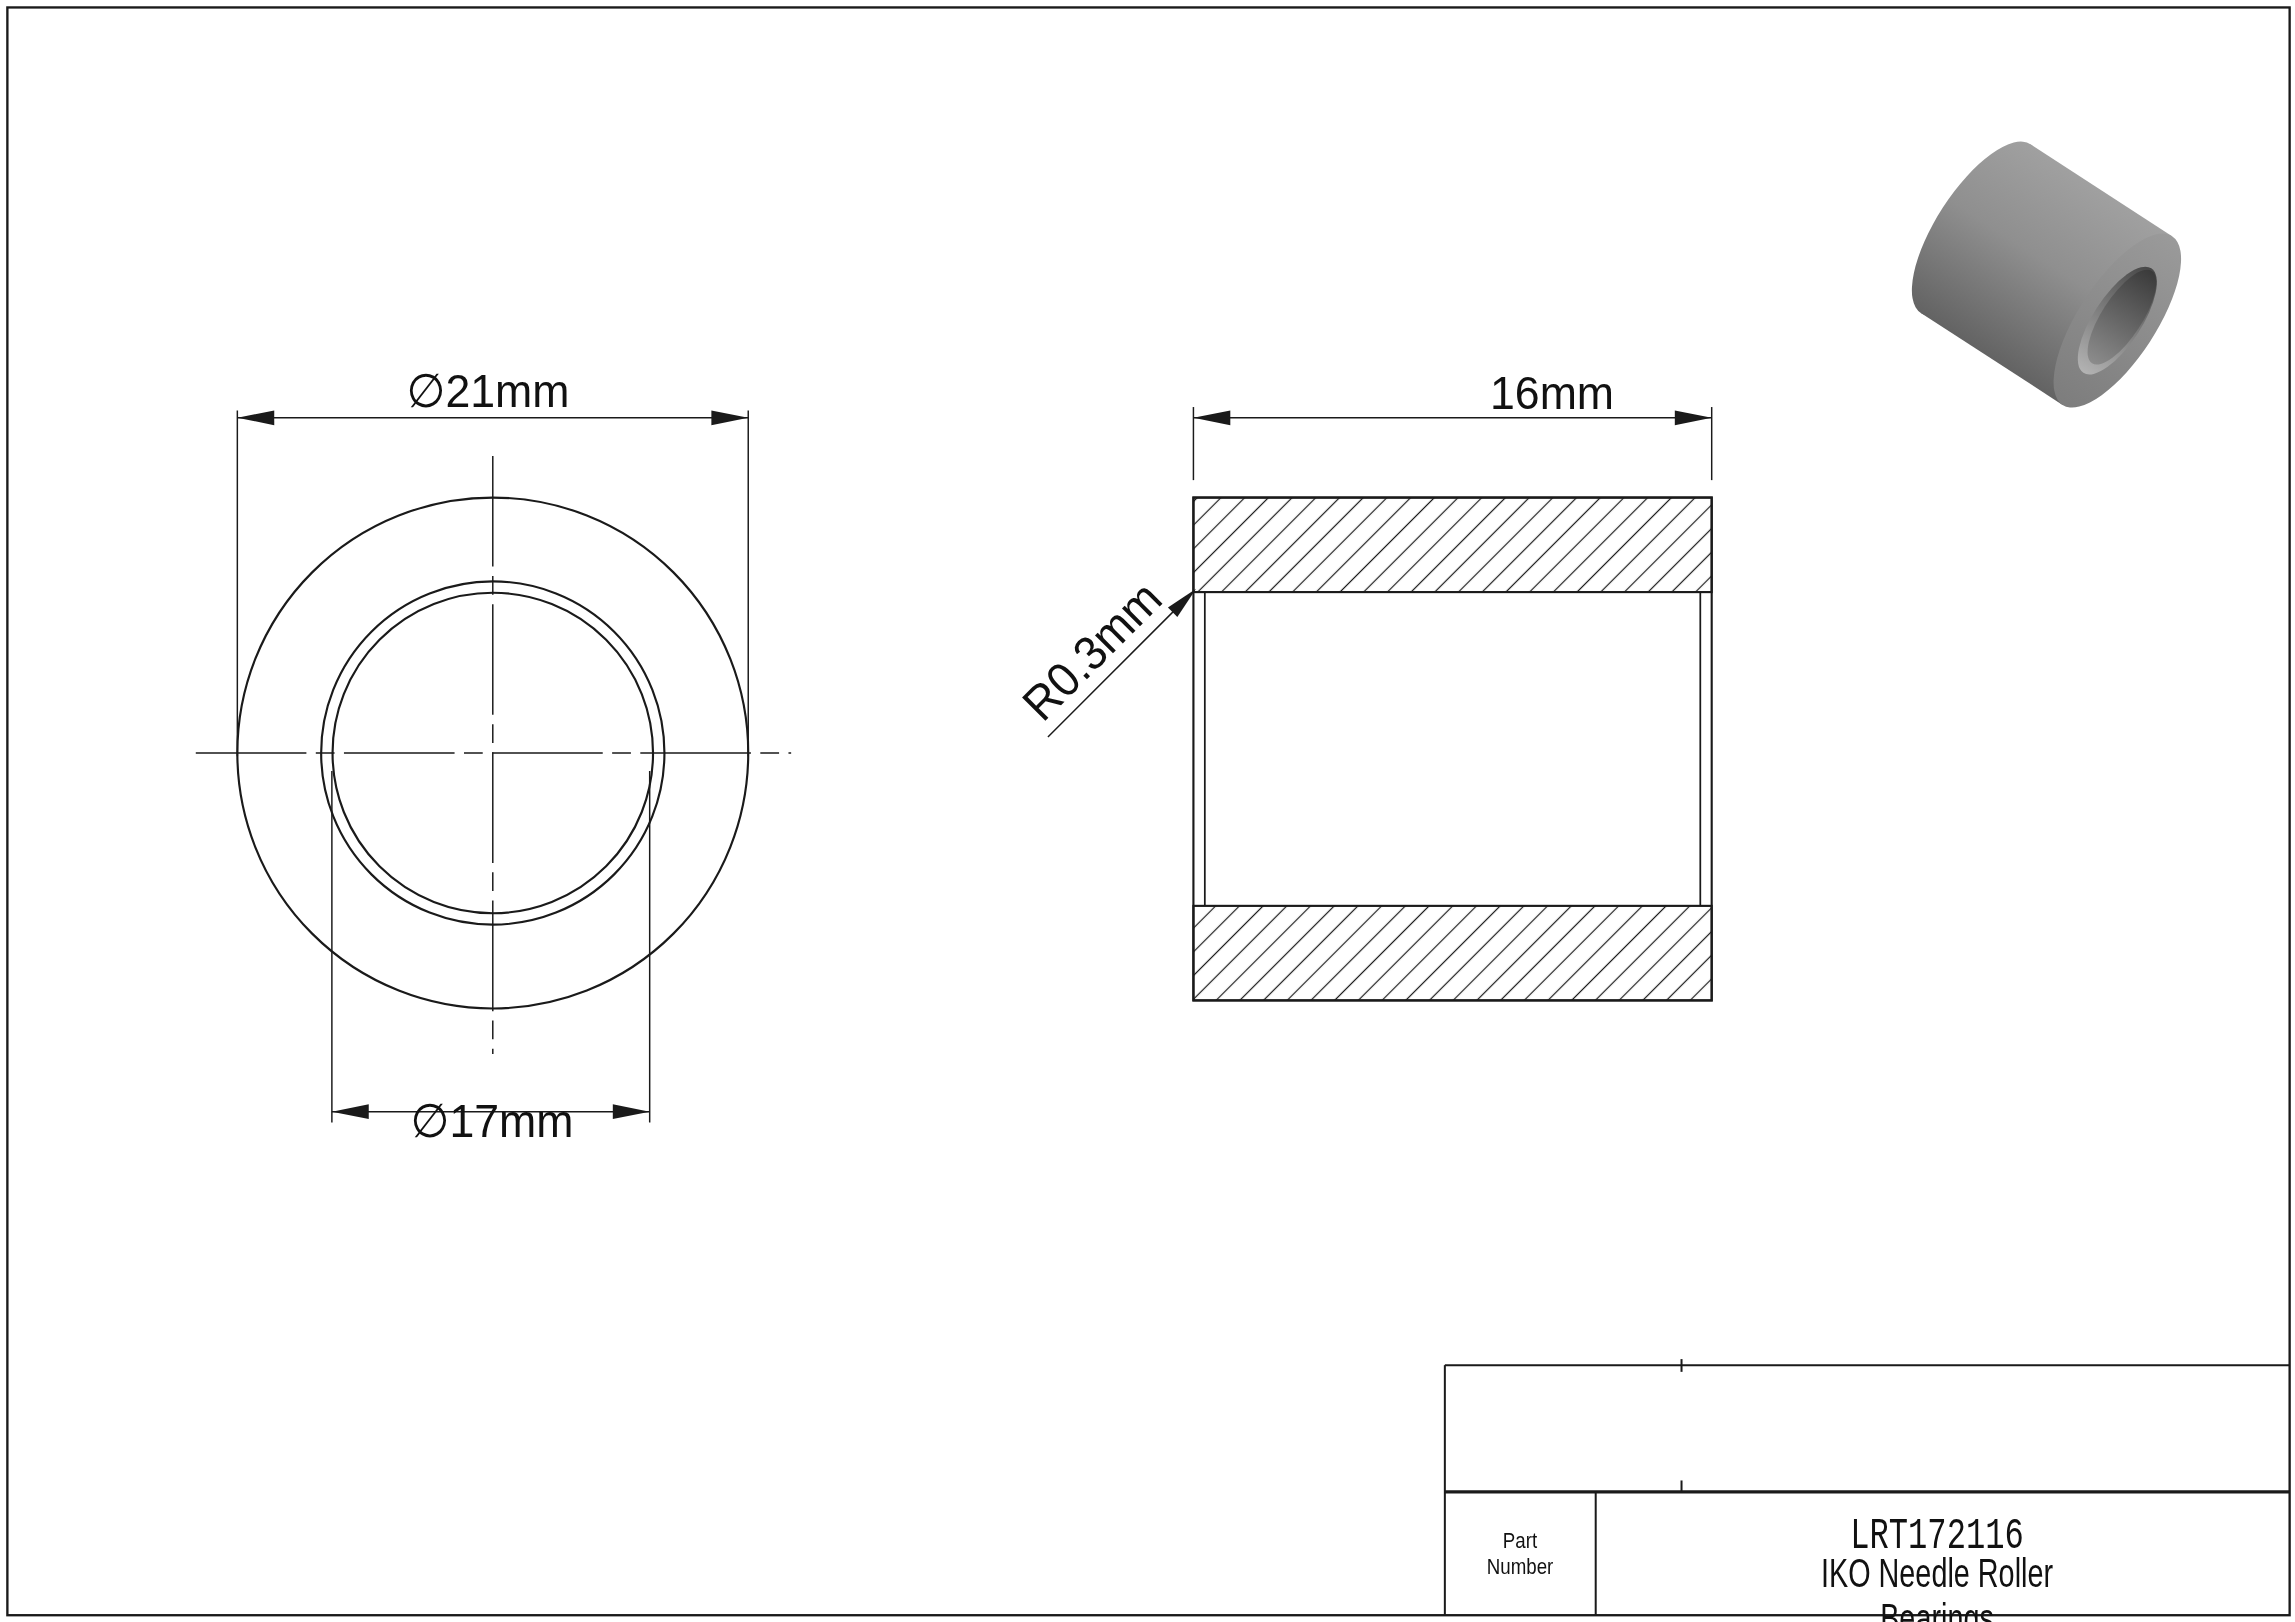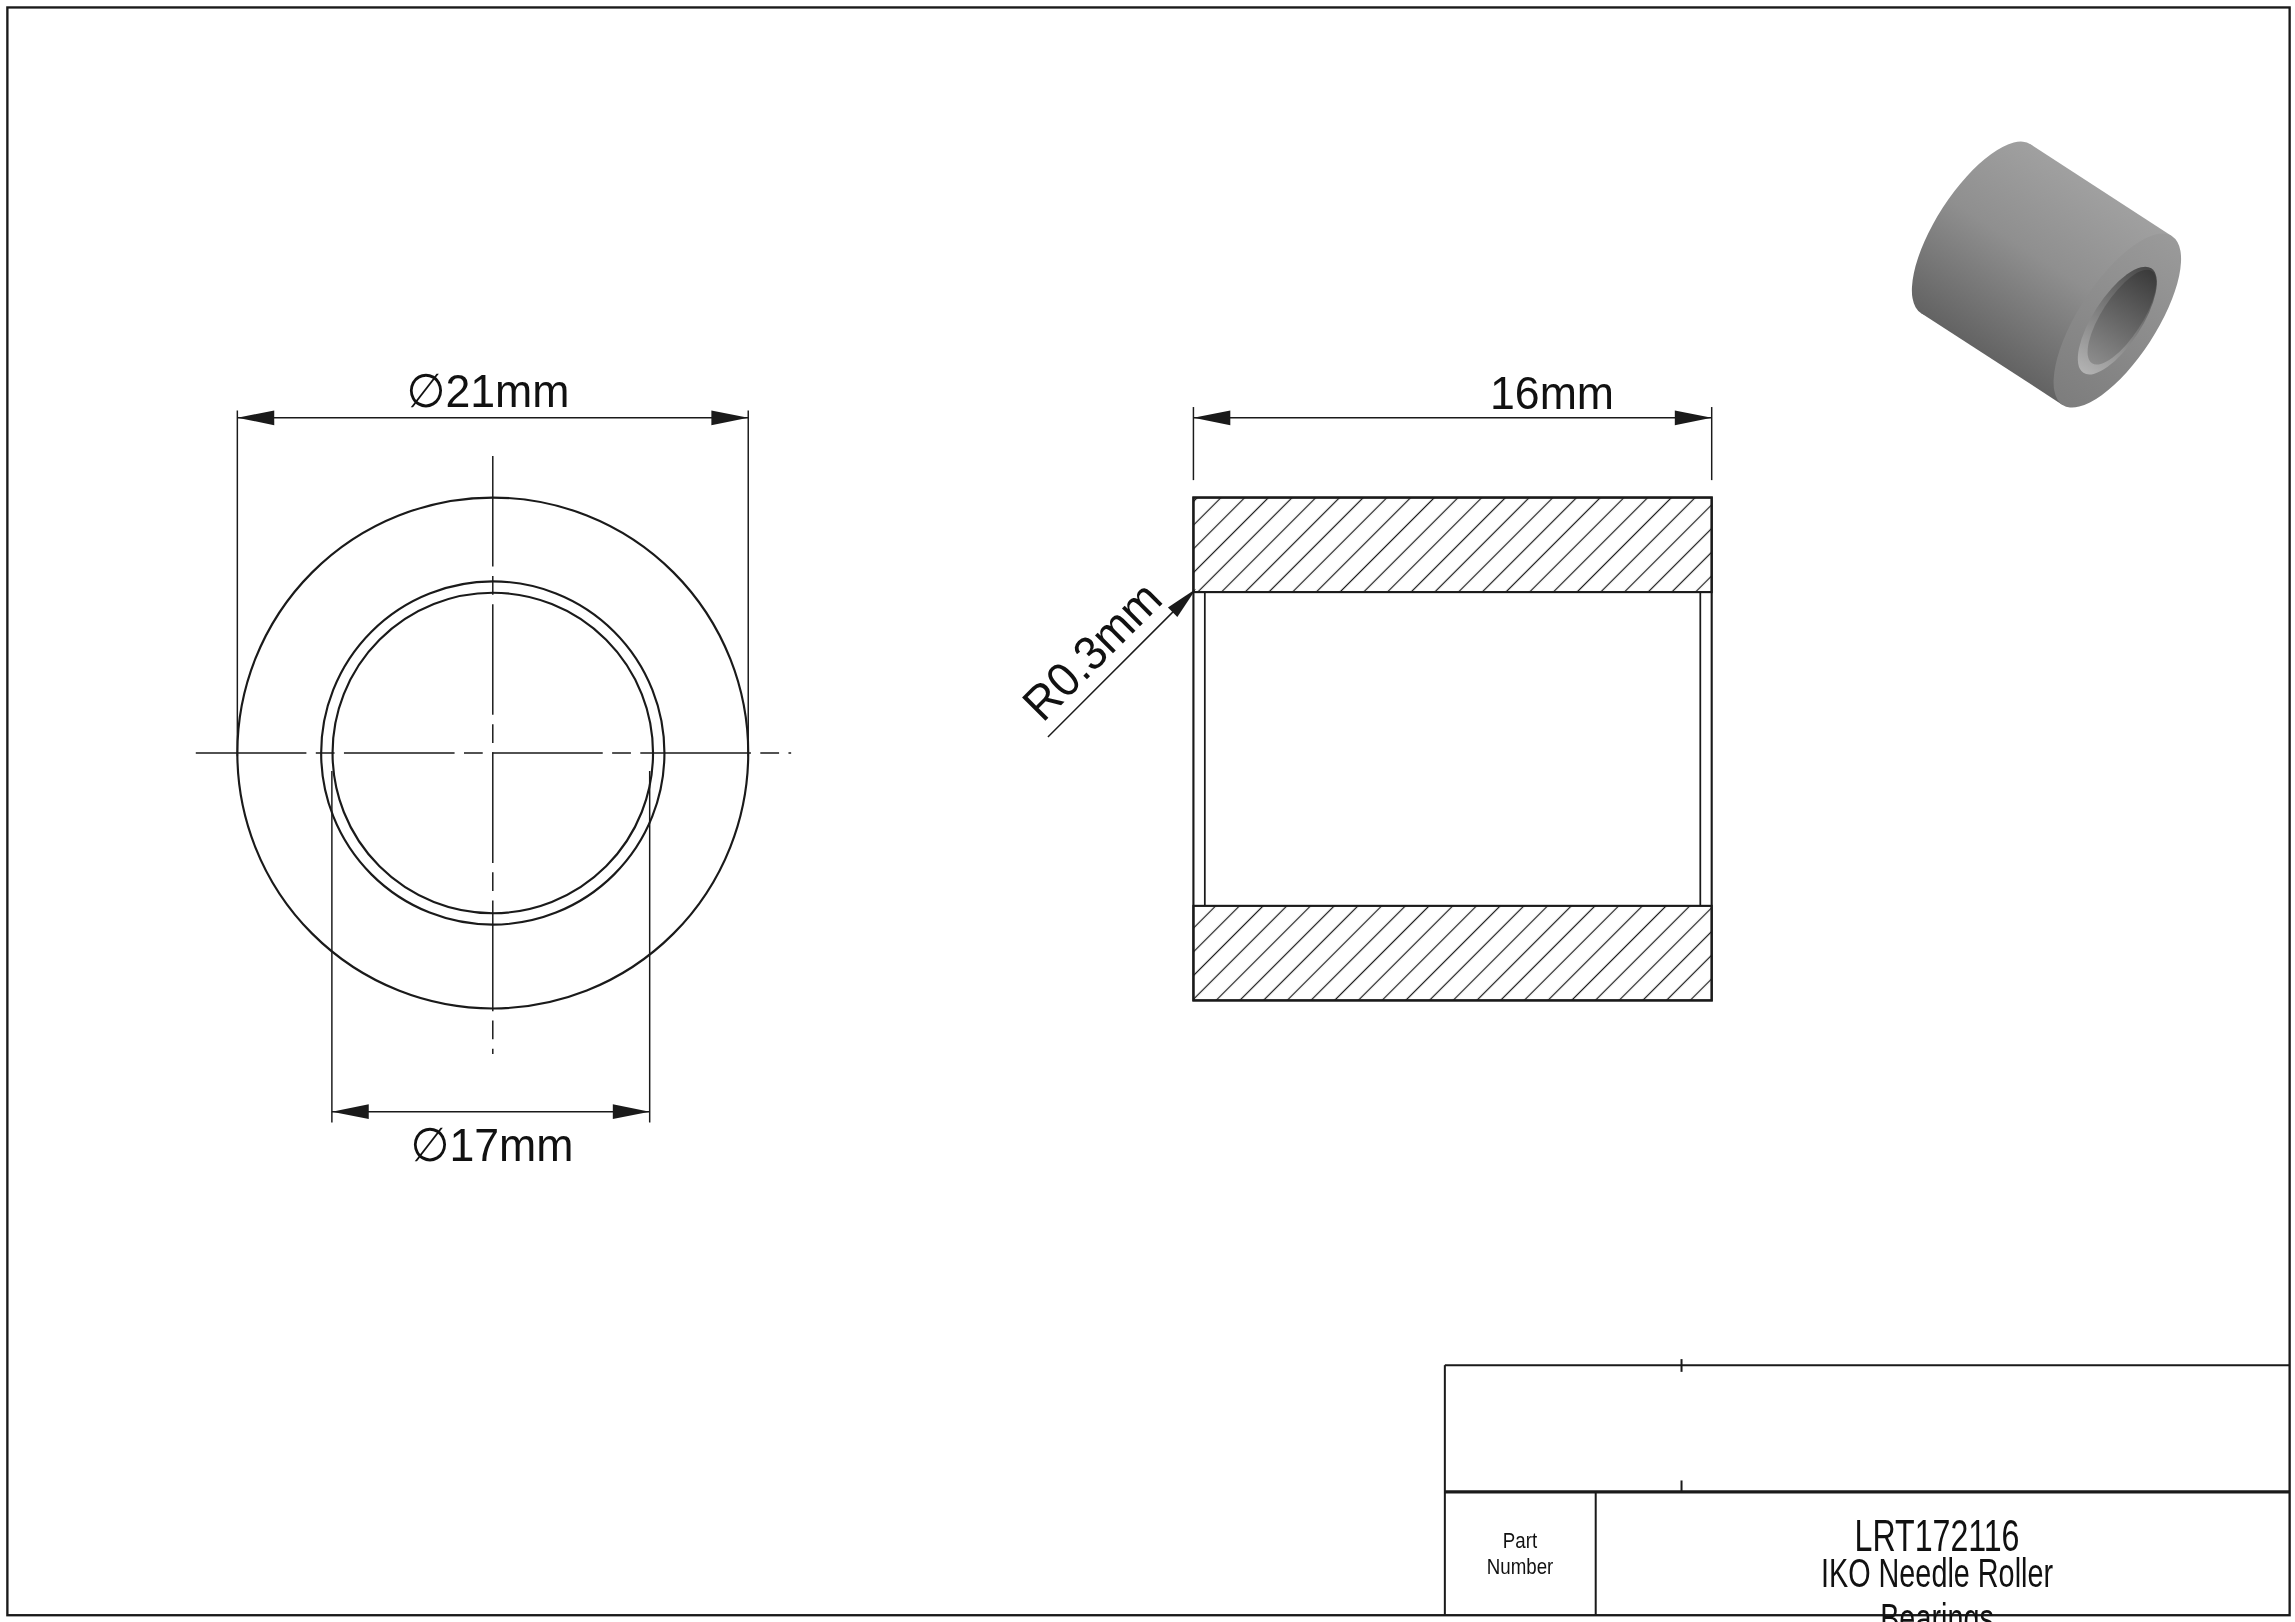--- a/index.html
+++ b/index.html
@@ -11,21 +11,21 @@
   .sq{display:inline-block;white-space:pre-line;text-align:center;}
   .sx95{transform:scaleX(0.95);}
   .sx80{transform:scaleX(0.80);}
   .sx85{transform:scaleX(0.85);}
   .sx73{transform:scaleX(0.73);}
   .sx72{transform:scaleX(0.72);}
   .dim{font-size:47px;}
   .fillet{font-size:48px;}
   .contact{font-size:34px;}
   .partlabel{font-size:22px;line-height:1.2;}
-  .partnum{font-size:44px;}
+  .partnum{font-size:44px;font-family:Liberation Mono, monospace;}
   .brand{font-size:40px;}
 </style>
 </head>
 <body>
 
 <div class="sheet">
 
   <svg width="2295" height="1622" viewBox="0 0 3423 2419">
     <defs>
       <pattern id="hatch" patternUnits="userSpaceOnUse" width="25" height="25" patternTransform="rotate(-45)">
@@ -105,21 +105,21 @@
       <ellipse cx="0" cy="0" rx="58" ry="150" fill="url(#gFace)"></ellipse>
       <ellipse cx="0" cy="0" rx="36" ry="93" fill="url(#gBoreFar)"></ellipse>
       <ellipse cx="3" cy="-8" rx="30" ry="82" fill="url(#gBoreIn)"></ellipse>
     </g>
   </svg>
 
   <div class="lbl dim" style="left:488px;top:390px;">
     <span class="sq sx95">∅21mm</span>
   </div>
 
-  <div class="lbl dim" style="left:492px;top:1144px;">
+  <div class="lbl dim" style="left:492px;top:1120px;">
     <span class="sq sx95">∅17mm</span>
   </div>
 
   <div class="lbl dim" style="left:1552px;top:392px;">
     <span class="sq sx95">16mm</span>
   </div>
 
   <div class="lbl fillet rot" style="left:1092px;top:651px;">
     <span class="sq sx95">R0.3mm</span>
   </div>

